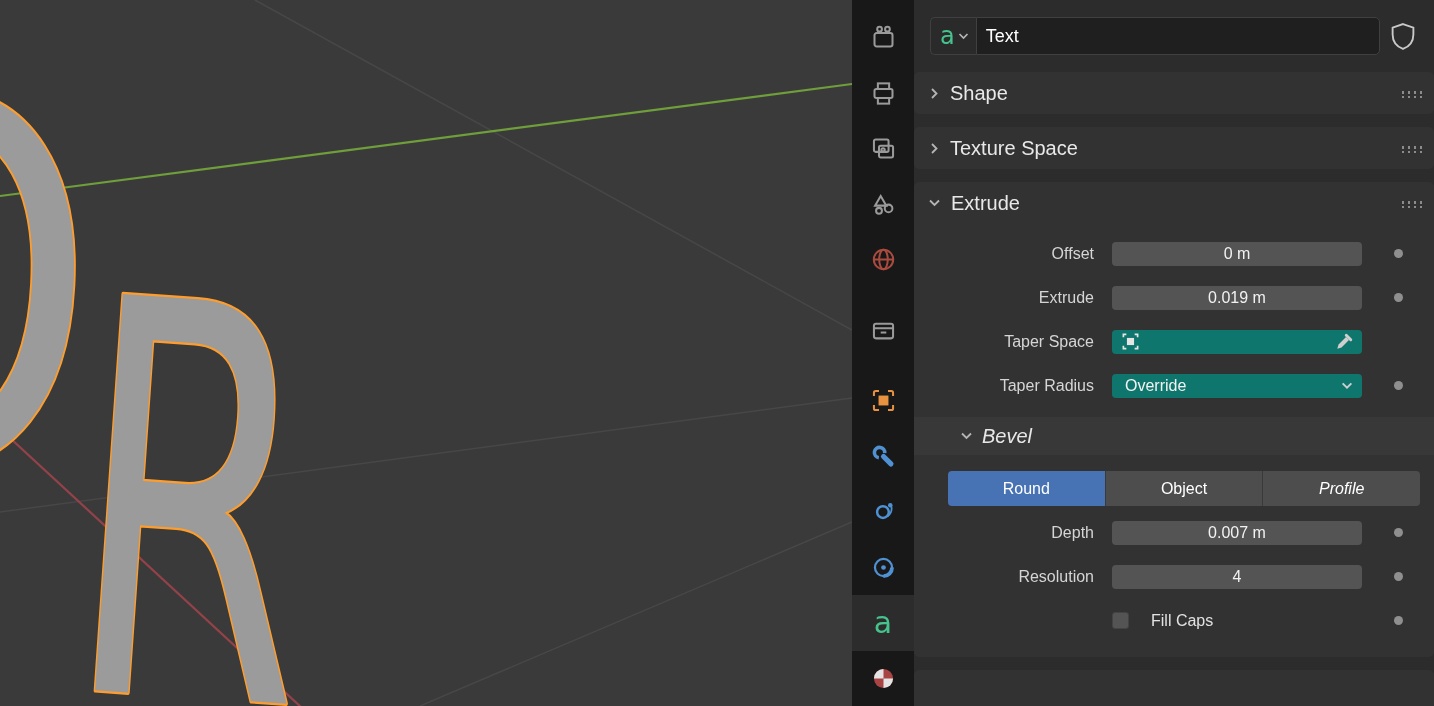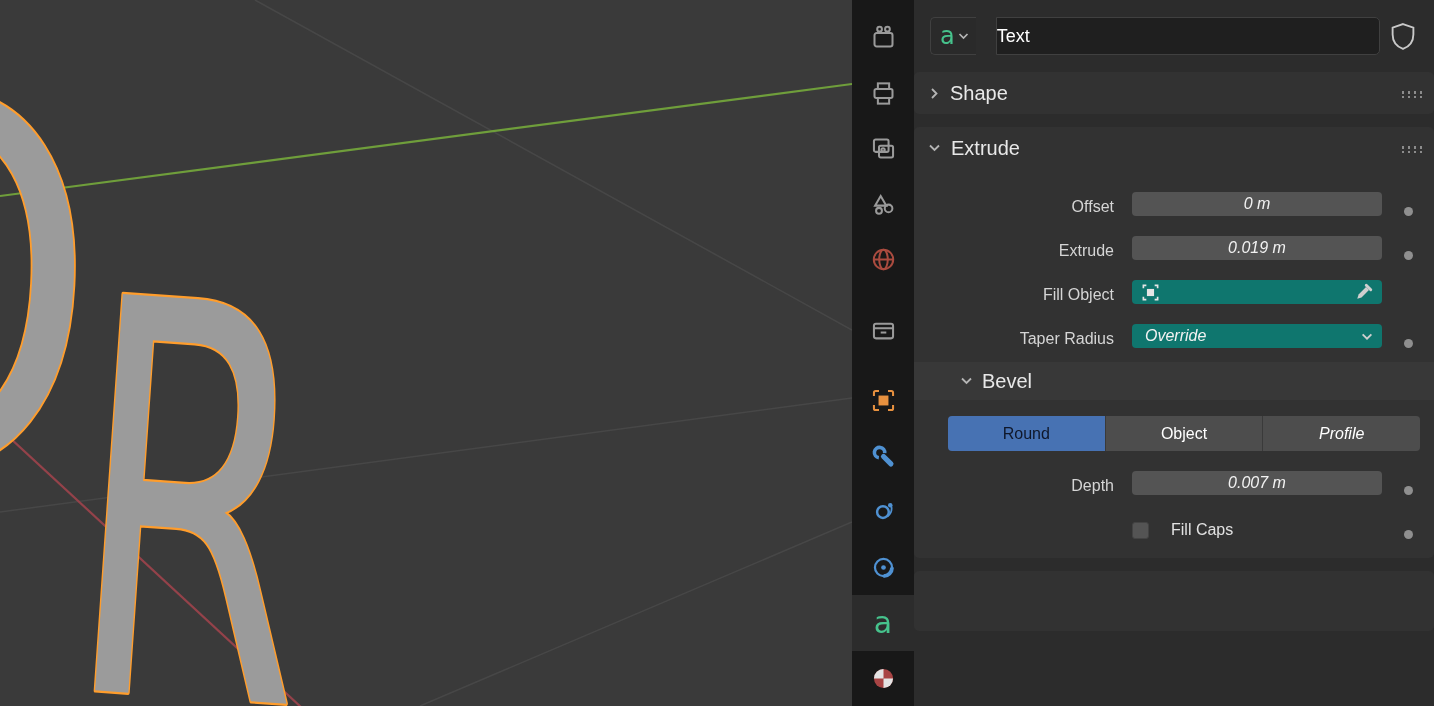--- a/index.html
+++ b/index.html
@@ -32,46 +32,46 @@
   .tab.active { background: #2c2c2c; }
   .ticon { width: 27px; height: 27px; display: block; }
   .a-glyph { font-family: "DejaVu Sans", sans-serif; color: var(--data-green, #46c28c); font-size: 30px; line-height: 1; font-weight: 400; }
   .a-glyph.small { font-size: 24px; }
 
   
   .props { flex: 1; background: #2c2c2c; overflow: hidden; }
 
   .id-header { height: 72px; display: flex; align-items: center; padding: 0 10px 0 16px; }
   .id-chip { display: flex; align-items: center; height: 38px; background: #2a2a2a; border: 1px solid #404040; border-right: none; border-radius: 5px 0 0 5px; padding: 0 7px 0 9px; gap: 3px; cursor: pointer; }
-  .id-name { flex: 1; height: 38px; background: #1f1f1f; border: 1px solid #404040; border-radius: 0 5px 5px 0; color: #ffffff; font-size: 18px; padding: 0 0; outline: none; font-family: inherit; margin-left: 20px; }
+  .id-name { flex: 1; height: 38px; background: #1f1f1f; border: 1px solid #404040; border-radius: 0 5px 5px 0; color: #ffffff; font-size: 18px; padding: 0 9px; outline: none; font-family: inherit; }
   .shield-btn { width: 42px; height: 40px; display: flex; align-items: center; justify-content: center; cursor: pointer; margin-left: 2px; }
 
   .panel { background: #323232; margin-bottom: 13px; border-radius: 5px; }
   .panel-header { height: 42px; display: flex; align-items: center; padding: 0 12px 0 14px; cursor: pointer; }
   .panel-title { color: #e8e8e8; font-size: 20px; margin-left: 10px; flex: 1; }
   .grip { width: 23px; height: 9px; background-image: radial-gradient(circle, #8c8c8c 1.3px, transparent 1.5px); background-size: 6px 5px; background-position: 1px 1px; cursor: grab; }
   .chev { display: block; }
 
   .panel-body { padding: 12px 0 10px 0; }
-  .prop-row { display: flex; align-items: flex-end; height: 35px; margin-bottom: 9px; margin-left: 20px; }
+  .prop-row { display: flex; align-items: center; height: 35px; margin-bottom: 9px; }
   .prop-label { width: 198px; flex: 0 0 198px; text-align: right; padding-right: 18px; color: #d5d5d5; font-size: 16px; }
-  .prop-field { width: 250px; flex: 0 0 250px; height: 24px; background: #545454; border-radius: 4px; color: #f2f2f2; font-size: 16px; display: flex; align-items: center; justify-content: center; cursor: pointer; font-style: italic; }
+  .prop-field { width: 250px; flex: 0 0 250px; height: 24px; background: #545454; border-radius: 4px; color: #f2f2f2; font-size: 16px; display: flex; align-items: center; justify-content: center; cursor: pointer; }
   .prop-field.dark { background: #0f766e; justify-content: flex-start; padding: 0 9px; }
   .prop-field .spacer { flex: 1; }
   .prop-field.dd span { padding-left: 4px; flex: 1; }
   .dot-zone { flex: 1; display: flex; justify-content: center; align-items: center; }
   .keydot { width: 9px; height: 9px; border-radius: 50%; background: #8f8f8f; cursor: pointer; }
 
   .subpanel-header { height: 38px; margin-top: 14px; display: flex; align-items: center; padding-left: 46px; background: #383838; cursor: pointer; }
-  .subpanel-header .panel-title { margin-left: 9px; }
+  .subpanel-header .panel-title { margin-left: 9px; font-style: italic; }
 
   .segmented { display: flex; height: 35px; margin: 16px 14px 9px 34px; border-radius: 4px; overflow: hidden; }
   .segment { flex: 1; background: #4d4d4d; color: #ffffff; font-size: 16px; display: flex; align-items: center; justify-content: center; border-right: 1px solid #3a3a3a; cursor: pointer; }
   .segment:last-child { border-right: none; font-style: italic; }
-  .segment.active { background: var(--accent, #4772b3); color: #0f172a; }
+  .segment.active { background: var(--accent, #4772b3); color: #ffffff; }
 
   .check-wrap { width: 250px; flex: 0 0 250px; display: flex; align-items: center; gap: 22px; }
   .checkbox { width: 17px; height: 17px; background: #545454; border-radius: 3px; border: 1px solid #434343; cursor: pointer; }
   .check-label { color: #e2e2e2; font-size: 16px; }
 
   .panel.stub { height: 60px; margin-bottom: 0; }
 </style>
 </head>
 <body>
 
@@ -231,20 +231,29 @@
     <div class="panel">
       <div class="panel-header">
         <svg class="chev" width="12" height="13" viewBox="0 0 12 13">
           <polyline points="4,2 8.5,6.5 4,11" fill="none" stroke="#b5b5b5" stroke-width="1.8"></polyline>
         </svg>
         <span class="panel-title">Shape</span>
         <span class="grip"></span>
       </div>
     </div>
 
+    <div class="panel">
+      <div class="panel-header">
+        <svg class="chev" width="12" height="13" viewBox="0 0 12 13">
+          <polyline points="4,2 8.5,6.5 4,11" fill="none" stroke="#b5b5b5" stroke-width="1.8"></polyline>
+        </svg>
+        <span class="panel-title">Texture Space</span>
+        <span class="grip"></span>
+      </div>
+    </div>
 
     <div class="panel">
       <div class="panel-header">
         <svg class="chev" width="13" height="12" viewBox="0 0 13 12">
           <polyline points="2,3.5 6.5,8 11,3.5" fill="none" stroke="#b5b5b5" stroke-width="1.8"></polyline>
         </svg>
         <span class="panel-title">Extrude</span>
         <span class="grip"></span>
       </div>
 
@@ -264,21 +273,21 @@
           <span class="prop-label">Extrude</span>
           <div class="prop-field">
             <span>0.019 m</span>
           </div>
           <div class="dot-zone">
               <span class="keydot"></span>
             </div>
         </div>
 
         <div class="prop-row">
-          <span class="prop-label">Fill Object</span>
+          <span class="prop-label">Taper Space</span>
           <div class="prop-field dark">
             <svg width="19" height="19" viewBox="0 0 16 16">
               <g fill="none" stroke="#e5e5e5" stroke-width="1.4">
                 <path d="M2 4.5 V2 H4.5"></path>
                   <path d="M11.5 2 H14 V4.5"></path>
                 <path d="M14 11.5 V14 H11.5"></path>
                   <path d="M4.5 14 H2 V11.5"></path>
               </g>
               <rect x="5" y="5" width="6" height="6" fill="#e5e5e5"></rect>
             </svg>
@@ -320,20 +329,29 @@
         <div class="prop-row">
           <span class="prop-label">Depth</span>
           <div class="prop-field">
             <span>0.007 m</span>
           </div>
           <div class="dot-zone">
               <span class="keydot"></span>
             </div>
         </div>
 
+        <div class="prop-row">
+          <span class="prop-label">Resolution</span>
+          <div class="prop-field">
+            <span>4</span>
+          </div>
+          <div class="dot-zone">
+              <span class="keydot"></span>
+            </div>
+        </div>
 
         <div class="prop-row">
           <span class="prop-label"></span>
           <div class="check-wrap">
             <span class="checkbox"></span>
             <span class="check-label">Fill Caps</span>
           </div>
           <div class="dot-zone">
               <span class="keydot"></span>
             </div>

